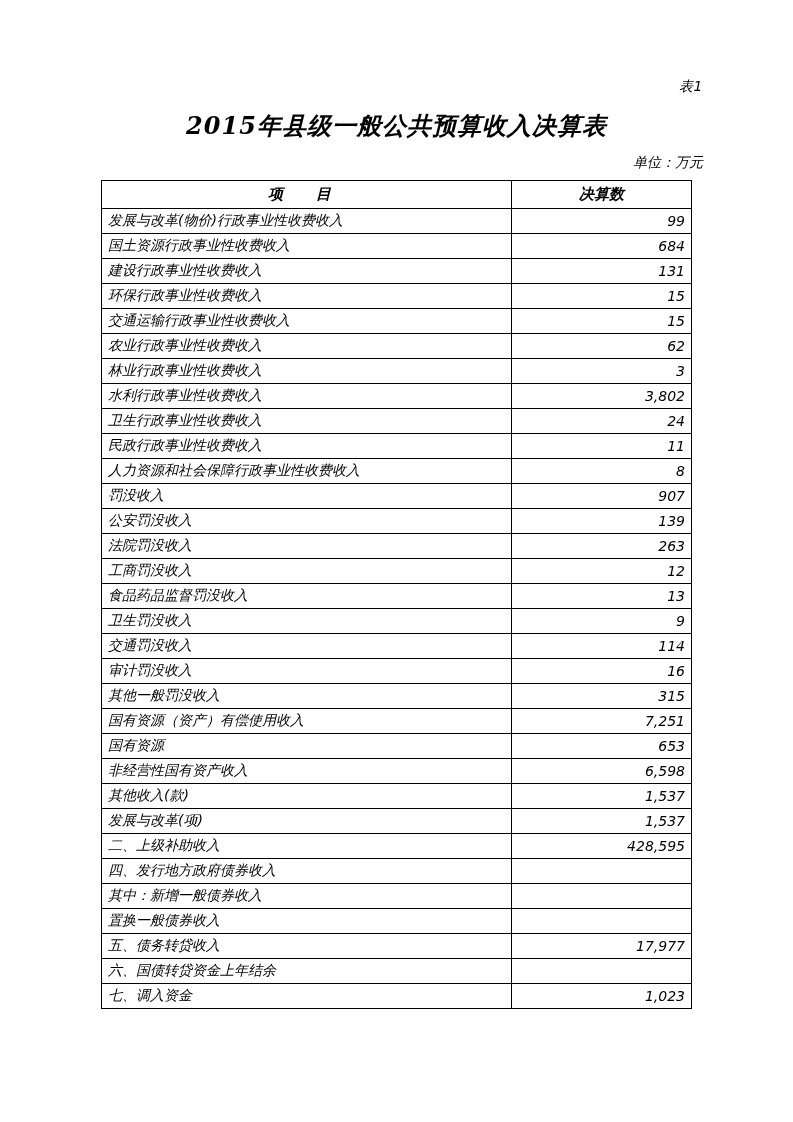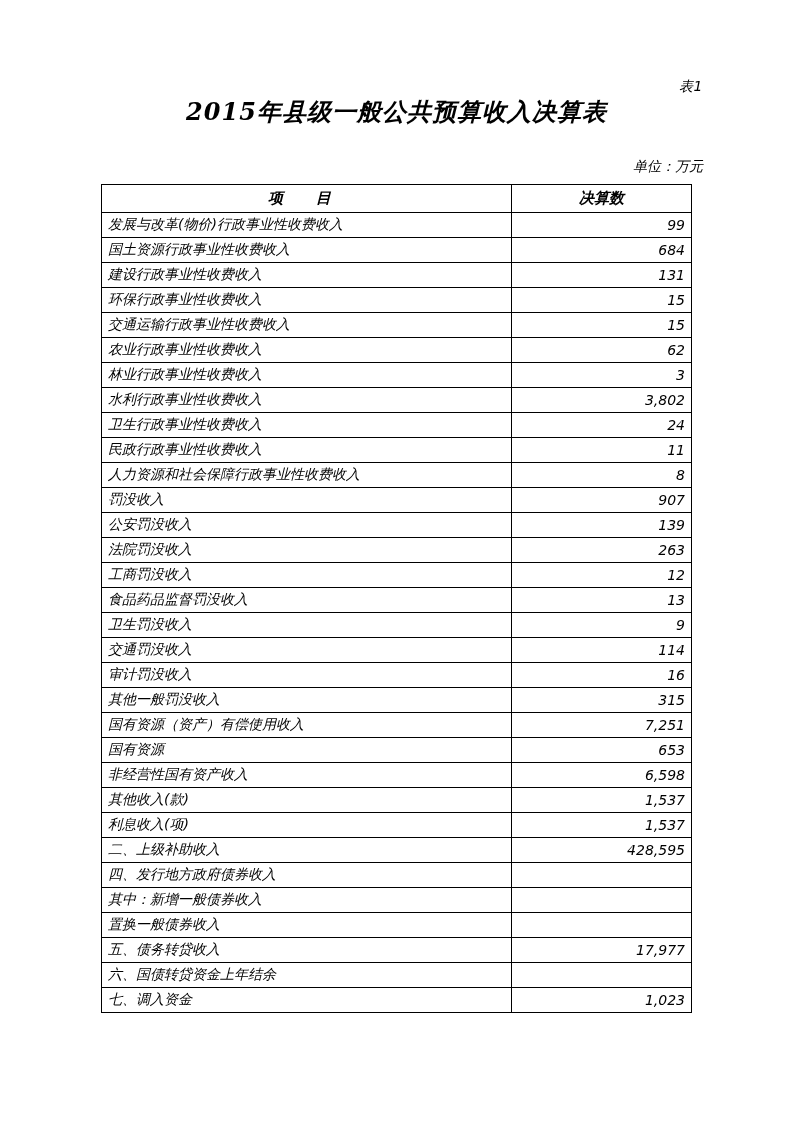--- a/index.html
+++ b/index.html
@@ -27,27 +27,28 @@
     font-size: 14px;
     padding-right: 42px;
     margin-top: 18px;
     letter-spacing: 0.5px;
   }
   .doc-title {
     text-align: center;
     font-size: 24px;
     font-weight: bold;
     letter-spacing: 1px;
+    margin-top: 14px;
     font-family: "DejaVu Serif", "Liberation Serif", serif;
   }
   .unit {
     text-align: right;
     font-size: 14px;
     padding-right: 42px;
-    margin-top: 30px;
+    margin-top: 12px;
   }
   table.budget {
     border-collapse: collapse;
     margin: 8px auto 0 auto;
     width: 590px;
     table-layout: fixed;
   }
   table.budget th, table.budget td {
     border: 1px solid #000000;
     font-size: 14px;
@@ -193,21 +194,21 @@
         </tr>
         <tr>
           <td class="item lvl2">非经营性国有资产收入</td>
           <td class="amount">6,598</td>
         </tr>
         <tr>
           <td class="item lvl1">其他收入(款)</td>
           <td class="amount">1,537</td>
         </tr>
         <tr>
-          <td class="item lvl2">利息收入(项)</td>
+          <td class="item lvl2">发展与改革(项)</td>
           <td class="amount">1,537</td>
         </tr>
         <tr>
           <td class="item lvl0">二、上级补助收入</td>
           <td class="amount">428,595</td>
         </tr>
         <tr>
           <td class="item lvl0">四、发行地方政府债券收入</td>
           <td class="amount"></td>
         </tr>

